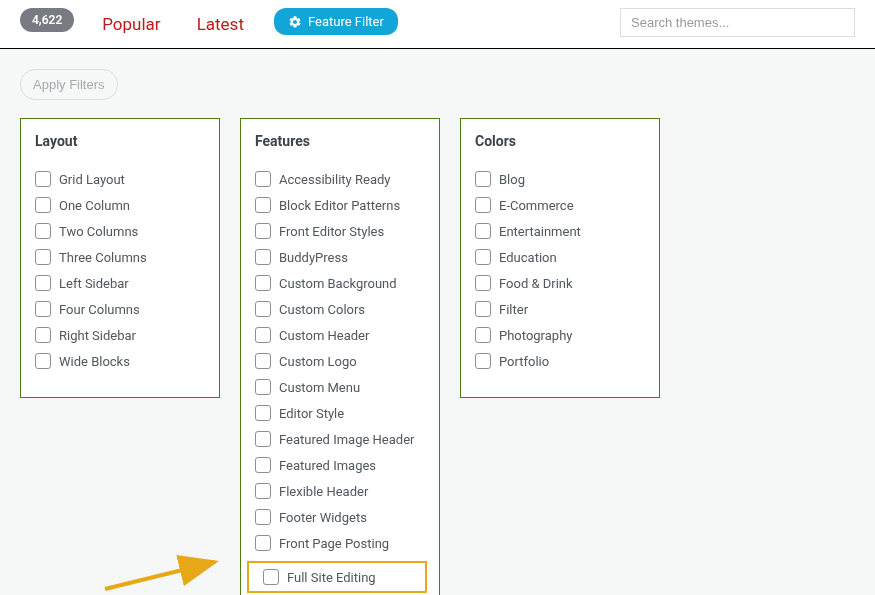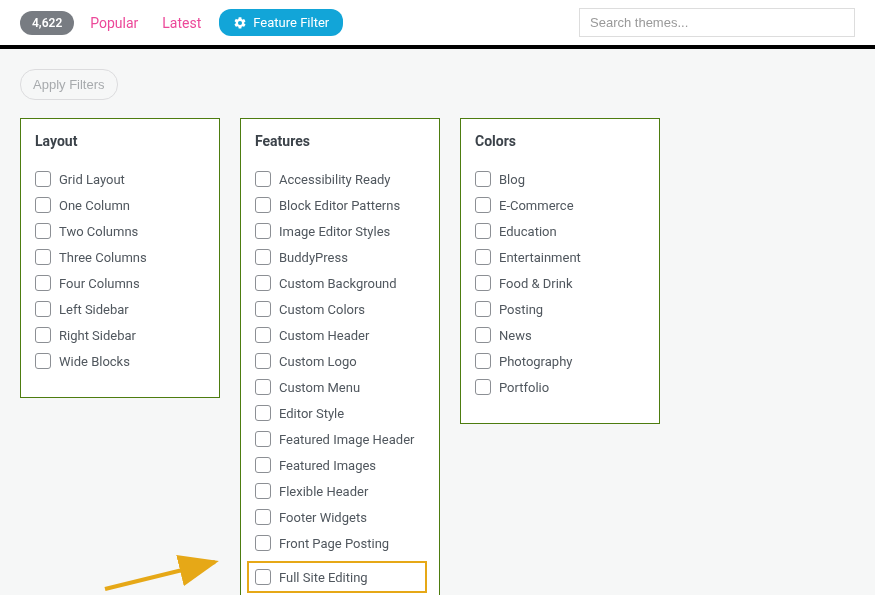--- a/index.html
+++ b/index.html
@@ -5,38 +5,38 @@
     * { box-sizing: border-box; margin: 0; padding: 0; }
     body {
       font-family: -apple-system, BlinkMacSystemFont, "Segoe UI", Roboto, "Helvetica Neue", sans-serif;
       font-size: 13px;
       color: #555;
       background: #fff;
       width: 875px;
     }
     .topbar {
       display: flex;
-      align-items: center;
+      align-items: flex-start;
       padding: 8px 20px;
-      border-bottom: 4px solid #000000;
-      gap: 0;
+      border-bottom: 1px solid #000000;
+      gap: 12px;
     }
     .count-badge {
       background: #787c82;
       color: #fff;
       padding: 5px 12px;
       border-radius: 14px;
       font-size: 12px;
       font-weight: 600;
       margin-right: 4px;
     }
     .tab-link {
       padding: 6px 12px;
-      color: #ec4899;
-      font-size: 14px;
+      color: #b91c1c;
+      font-size: 17px;
       cursor: pointer;
     }
     .feature-filter-btn {
       background: #12a5d8;
       color: #fff;
       padding: 6px 14px;
       border-radius: 12px;
       font-size: 13px;
       display: inline-flex;
       align-items: center;
@@ -44,21 +44,21 @@
       cursor: pointer;
       margin-left: 6px;
     }
     .gear-icon {
       width: 14px;
       height: 14px;
       display: inline-block;
     }
     .search-input {
       margin-left: auto;
-      width: 276px;
+      width: 235px;
       padding: 6px 10px;
       border: 1px solid #ddd;
       font-size: 13px;
       color: #888;
     }
     .search-input::placeholder { color: #999; }
     .filter-body {
       background: #f6f7f7;
       padding: 20px;
     }
@@ -102,21 +102,21 @@
       width: 16px;
       height: 16px;
       border: 1px solid #8c8f94;
       border-radius: 3px;
       appearance: none;
       background: #fff;
       cursor: pointer;
     }
     .highlighted {
       border: 2px solid #e6a817;
-      padding: 6px 6px;
+      padding: 6px 14px;
       margin-left: -8px;
       margin-right: -2px;
       margin-bottom: 4px;
     }
     .arrow-annotation {
       position: absolute;
       pointer-events: none;
     }
     .filter-body { position: relative; }
   </style>
@@ -157,25 +157,25 @@
           <label class="check-row">
             <input type="checkbox" style="">
             <span>Two Columns</span>
           </label>
           <label class="check-row">
             <input type="checkbox" style="">
             <span>Three Columns</span>
           </label>
           <label class="check-row">
             <input type="checkbox" style="">
+            <span>Left Sidebar</span>
+          </label>
+          <label class="check-row">
+            <input type="checkbox" style="">
             <span>Four Columns</span>
-          </label>
-          <label class="check-row">
-            <input type="checkbox" style="">
-            <span>Left Sidebar</span>
           </label>
           <label class="check-row">
             <input type="checkbox" style="">
             <span>Right Sidebar</span>
           </label>
           <label class="check-row">
             <input type="checkbox" style="">
             <span>Wide Blocks</span>
           </label>
         </div>
@@ -187,21 +187,21 @@
           <label class="check-row">
             <input type="checkbox" style="">
             <span>Accessibility Ready</span>
           </label>
           <label class="check-row">
             <input type="checkbox" style="">
             <span>Block Editor Patterns</span>
           </label>
           <label class="check-row">
             <input type="checkbox" style="">
-            <span>Image Editor Styles</span>
+            <span>Front Editor Styles</span>
           </label>
           <label class="check-row">
             <input type="checkbox" style="">
             <span>BuddyPress</span>
           </label>
           <label class="check-row">
             <input type="checkbox" style="">
             <span>Custom Background</span>
           </label>
           <label class="check-row">
@@ -257,37 +257,33 @@
           <label class="check-row">
             <input type="checkbox" style="">
             <span>Blog</span>
           </label>
           <label class="check-row">
             <input type="checkbox" style="">
             <span>E-Commerce</span>
           </label>
           <label class="check-row">
             <input type="checkbox" style="">
+            <span>Entertainment</span>
+          </label>
+          <label class="check-row">
+            <input type="checkbox" style="">
             <span>Education</span>
           </label>
           <label class="check-row">
             <input type="checkbox" style="">
-            <span>Entertainment</span>
-          </label>
-          <label class="check-row">
-            <input type="checkbox" style="">
             <span>Food &amp; Drink</span>
           </label>
           <label class="check-row">
             <input type="checkbox" style="">
-            <span>Posting</span>
-          </label>
-          <label class="check-row">
-            <input type="checkbox" style="">
-            <span>News</span>
+            <span>Filter</span>
           </label>
           <label class="check-row">
             <input type="checkbox" style="">
             <span>Photography</span>
           </label>
           <label class="check-row">
             <input type="checkbox" style="">
             <span>Portfolio</span>
           </label>
         </div>

